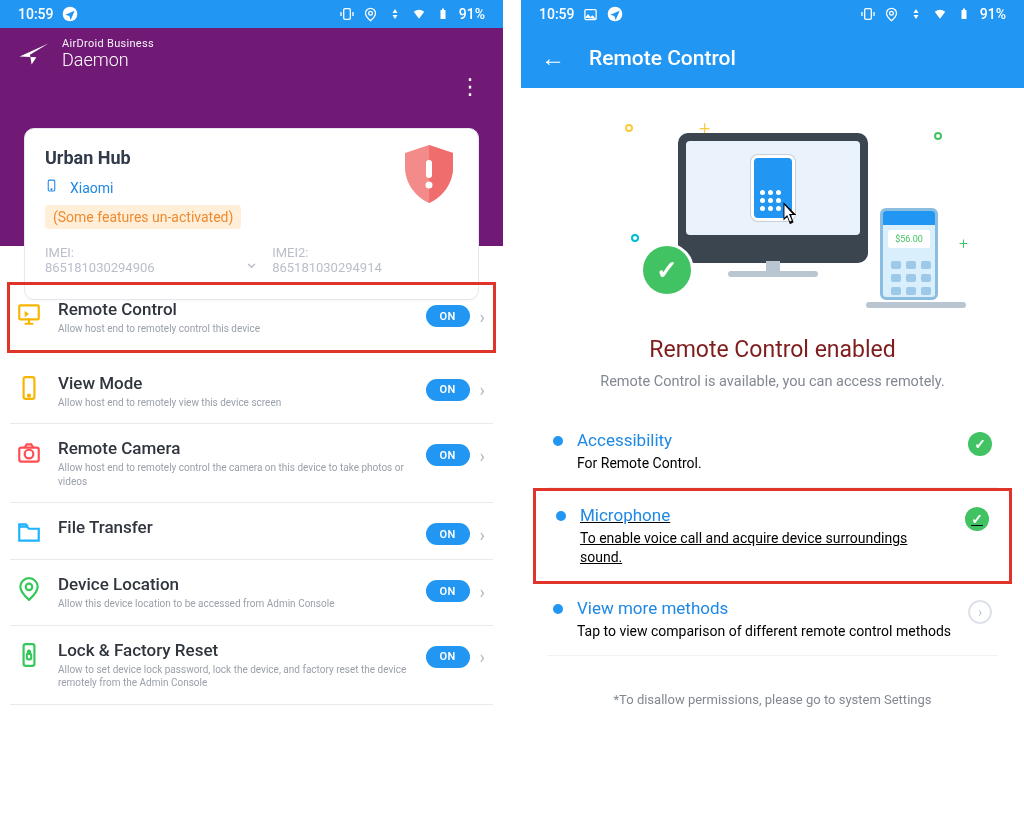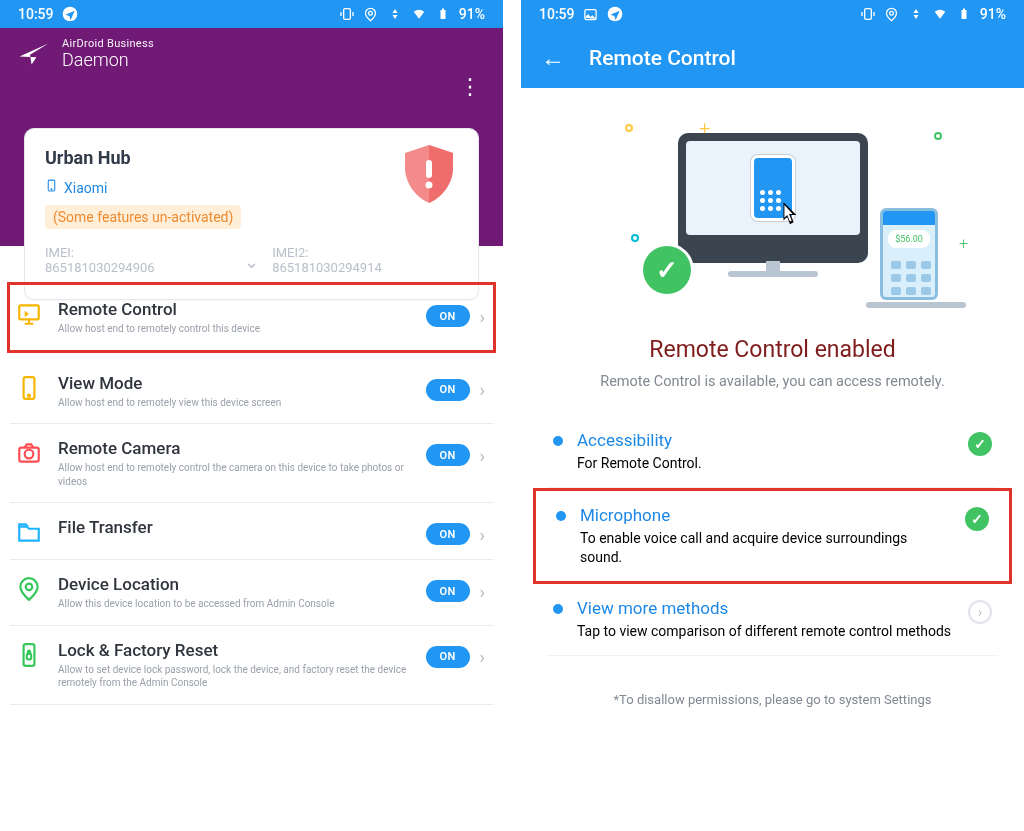--- a/index.html
+++ b/index.html
@@ -45,21 +45,21 @@
   .app-name-bottom { font-size: 18px; font-weight: 300; }
   .kebab { position: absolute; right: 22px; top: 46px; color:#fff; font-size: 22px; }
   .device-card {
     position: absolute; left: 24px; right: 24px; top: 100px;
     background: #fff; border-radius: 10px; border:1px solid #e5e8ee;
     padding: 18px 20px 10px 20px;
     box-shadow: 0 1px 2px rgba(0,0,0,.04);
     height: 172px; overflow:hidden;
   }
   .device-name { color:#323b4a; font-weight:700; font-size:18px; }
-  .dev-row2 { display:flex; align-items:center; gap:6px; margin-top:10px; }
+  .dev-row2 { display:flex; align-items:center; gap:12px; margin-top:10px; }
   .dev-brand { color:#1e88e5; font-size:14px; }
   .warn-banner {
     display:inline-block; background:#ffefd9; color:#f08a2f;
     border-radius:4px; padding:4px 8px; font-size:14px; margin-top:8px;
   }
   .shield {
     position:absolute; right:22px; top:14px;
     width:54px; height:62px;
   }
   .imei-row {
@@ -145,21 +145,21 @@
     text-align:center; color:#7f1d1d; font-size:23px; font-weight:400; margin-top:18px;
   }
   .rc-sub {
     text-align:center; color:#828892; font-size:14.5px; margin-top:10px;
   }
   .perm-list { margin:26px 26px 0 26px; }
   .perm {
     display:flex; align-items:flex-start; gap:14px; padding:14px 6px;
     border-bottom:1px solid #f0f2f5; position:relative;
   }
-  .perm.highlighted { border:3px solid #e0332a; margin-left:-14px; margin-right:-14px; padding-left:20px; padding-right:20px;}
+  .perm.highlighted { border:3px solid #e0332a; margin-left:-14px; margin-right:-14px; padding-left:20px; padding-right:20px;text-decoration:underline;}
   .bullet { width:10px;height:10px;background:#2196f3;border-radius:50%; margin-top:6px; flex:0 0 10px;}
   .perm-text { flex:1; }
   .perm-title { color:#1e88e5; font-size:17px; }
   .perm-desc { color:#000000; font-size:14px; margin-top:4px; line-height:1.35;}
   .check-sm { width:24px;height:24px;border-radius:50%;background:#41c363;color:#fff;display:flex;align-items:center;justify-content:center;font-size:14px;font-weight:700; flex:0 0 24px; margin-top:2px;}
   .more-chev {
     width:24px;height:24px;border-radius:50%;border:2px solid #dfe3e9;color:#bfc5cf;
     display:flex;align-items:center;justify-content:center;font-size:14px;flex:0 0 24px;margin-top:2px;
   }
   .footnote { text-align:center;color:#828892;font-size:13px;margin-top:36px;}
@@ -432,21 +432,21 @@
                 <path d="M7 3v14l3-3 3 7 2-1-3-7h4z" fill="#fff"></path>
               </svg>
           </span>
         </div>
       </div>
       <div class="stand-bar"></div>
       <div class="stand"></div>
     </div>
     <div class="pos">
       <div class="pos-top"></div>
-      <div style="height:18px;margin:5px;background:#fff;border-radius:8px;text-align:center;font-size:9px;color:#41c363;line-height:18px;">$56.00</div>
+      <div style="height:18px;margin:5px;background:#fff;border-radius:2px;text-align:center;font-size:9px;color:#41c363;line-height:18px;">$56.00</div>
       <div class="pos-pad">
           <i></i>
           <i></i>
           <i></i>
           <i></i>
           <i></i>
           <i></i>
           <i></i>
           <i></i>
           <i></i>

